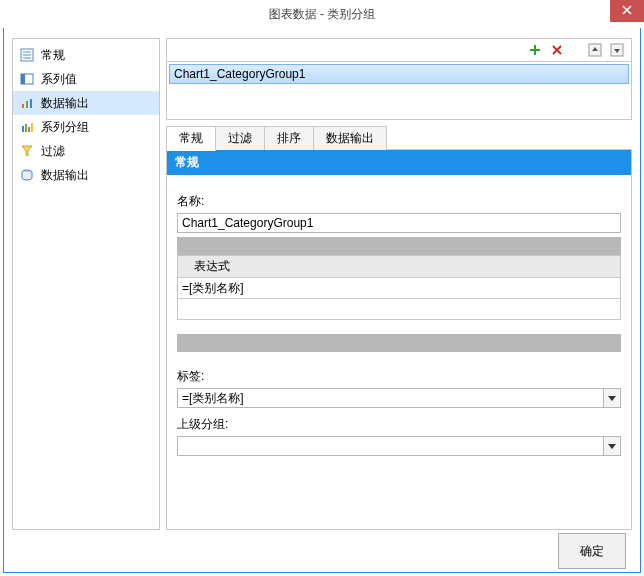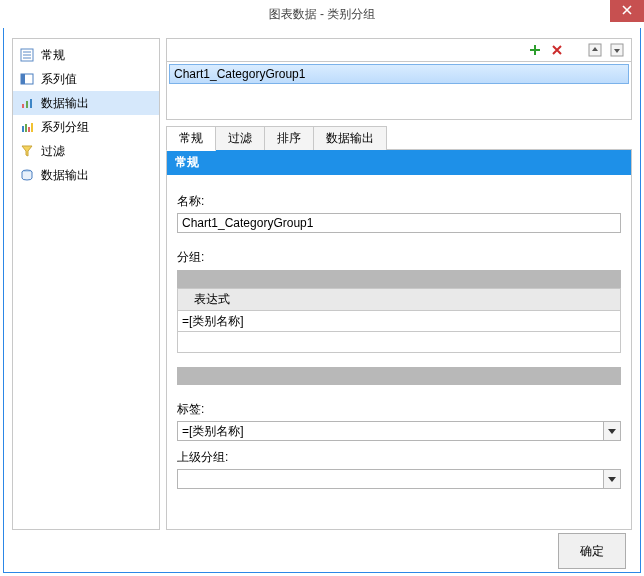--- a/index.html
+++ b/index.html
@@ -175,21 +175,20 @@
           <div class="tab"><span>数据输出</span></div>
         </div>
 
         <div class="tab-content">
           <div class="section-header">常规</div>
           <div class="form-area">
 
             <div class="field-label">名称:</div>
             <input class="text-input" value="Chart1_CategoryGroup1" style="">
 
-            <div class="field-label" style="margin-top:16px">分组:</div>
             <div class="grey-bar" style="margin:4px 0 0 0"></div>
             <div class="grid-head">表达式</div>
             <div class="grid-cell"><span>=[类别名称]</span></div>
             <div class="grid-cell"></div>
 
             <div class="grey-bar"></div>
 
             <div class="field-label" style="margin-top:16px">标签:</div>
             <div class="combo">
               <input value="=[类别名称]" style="">

